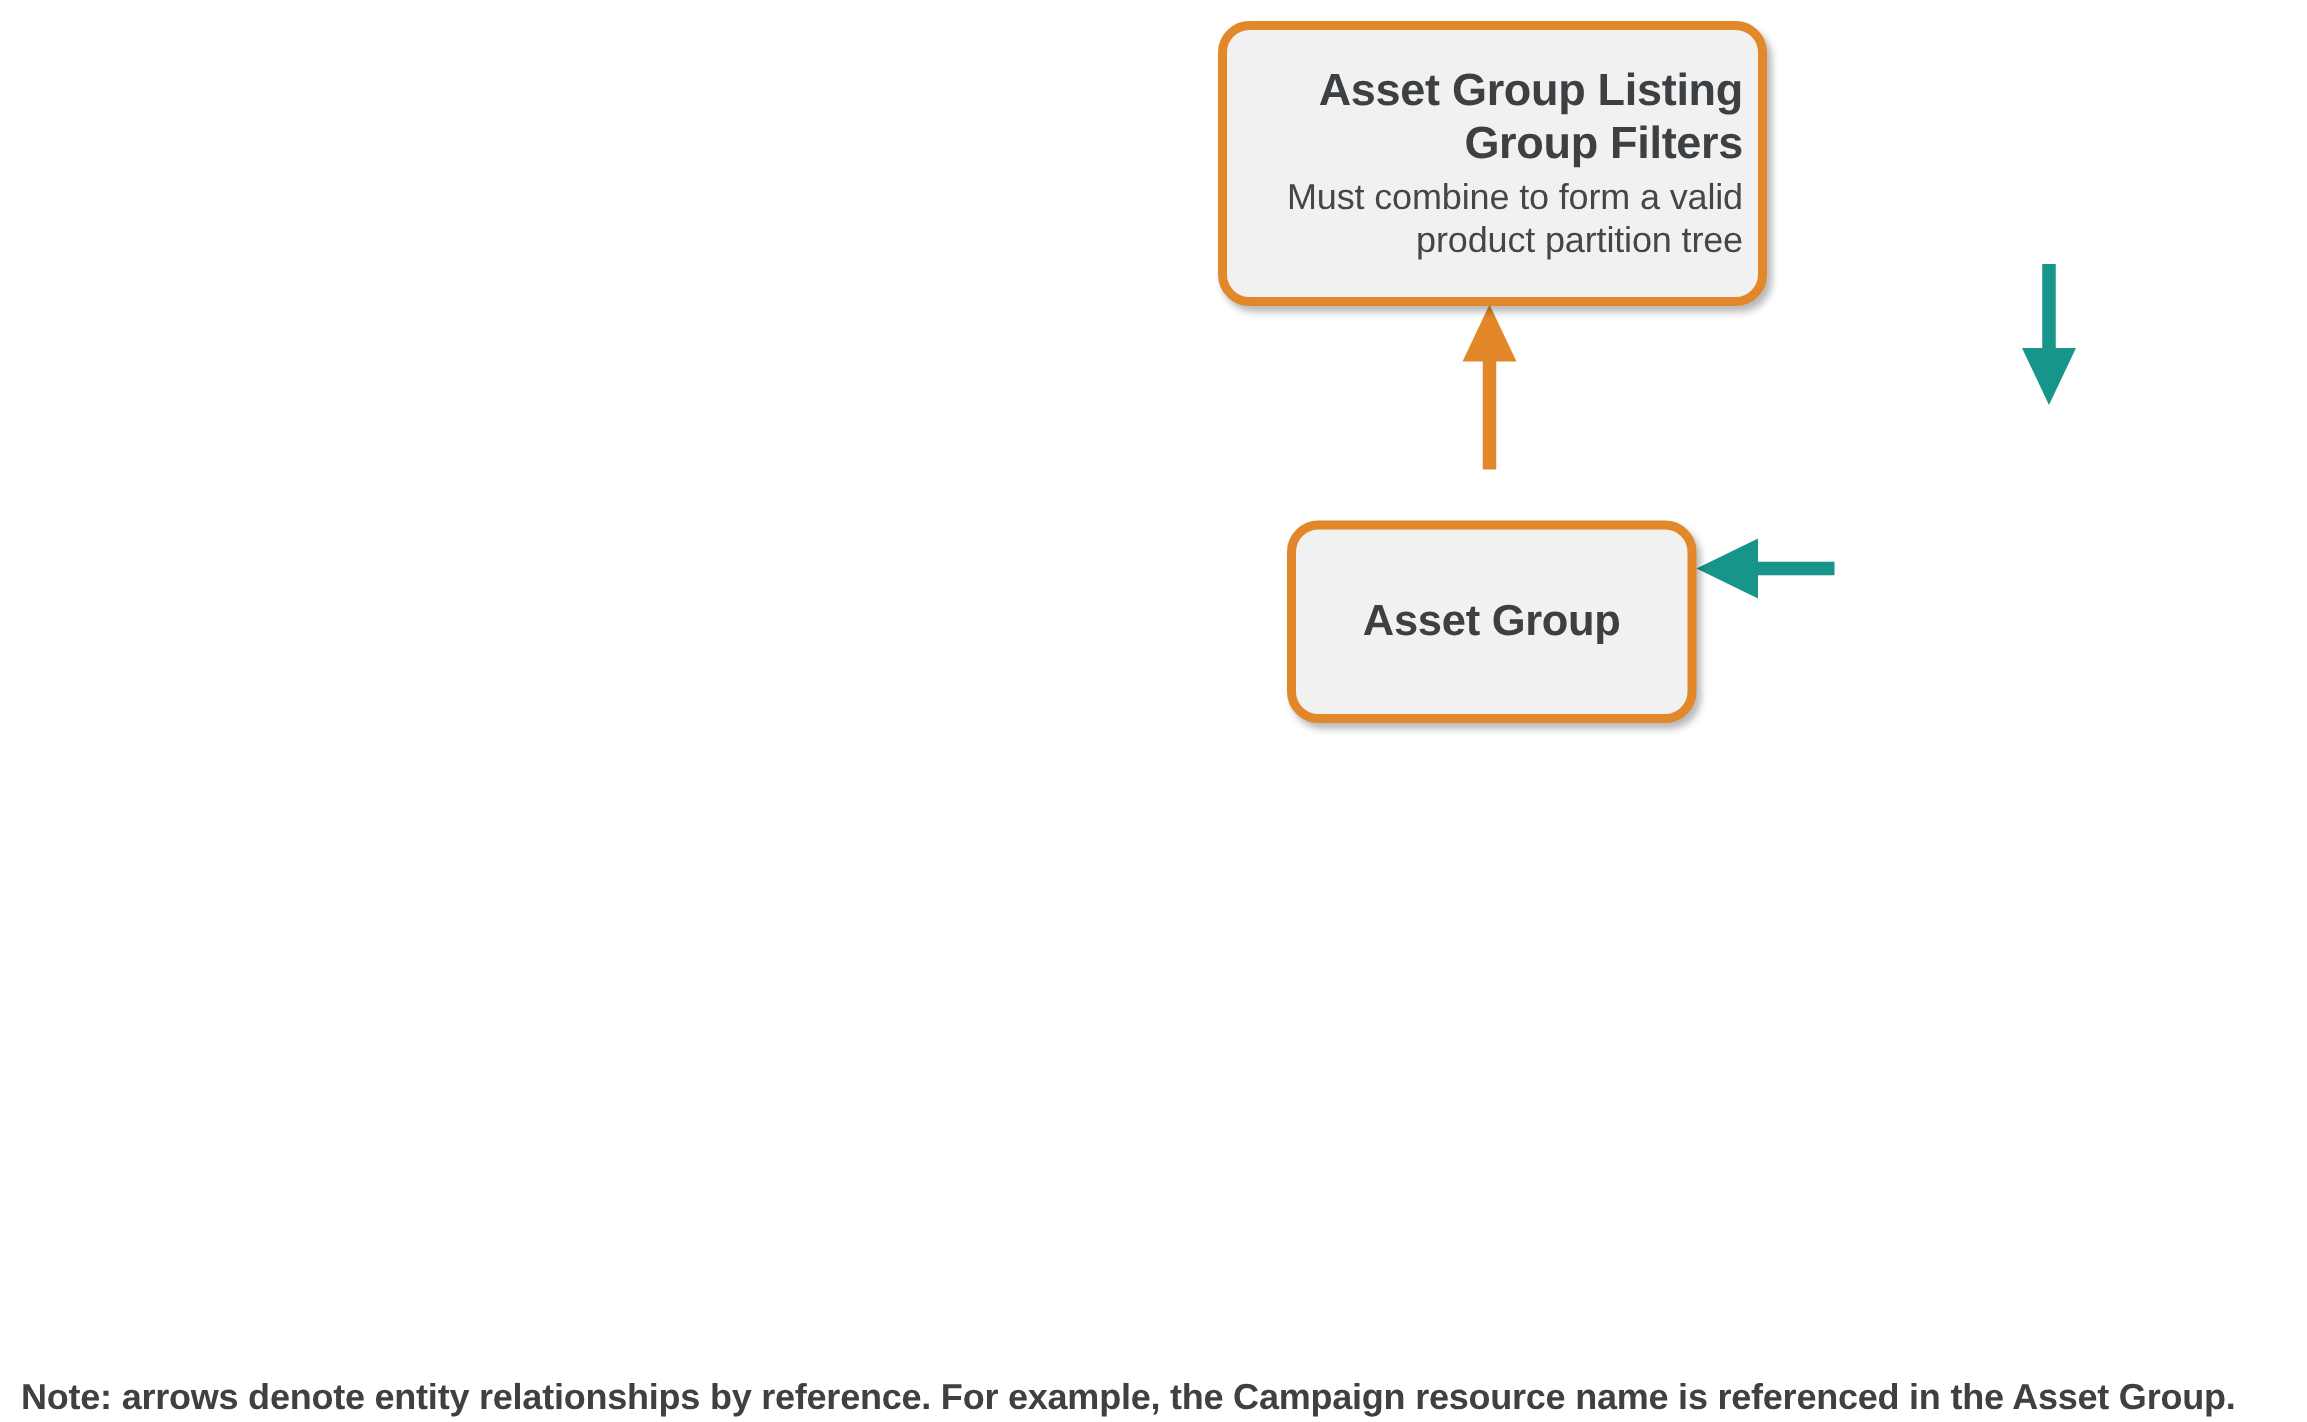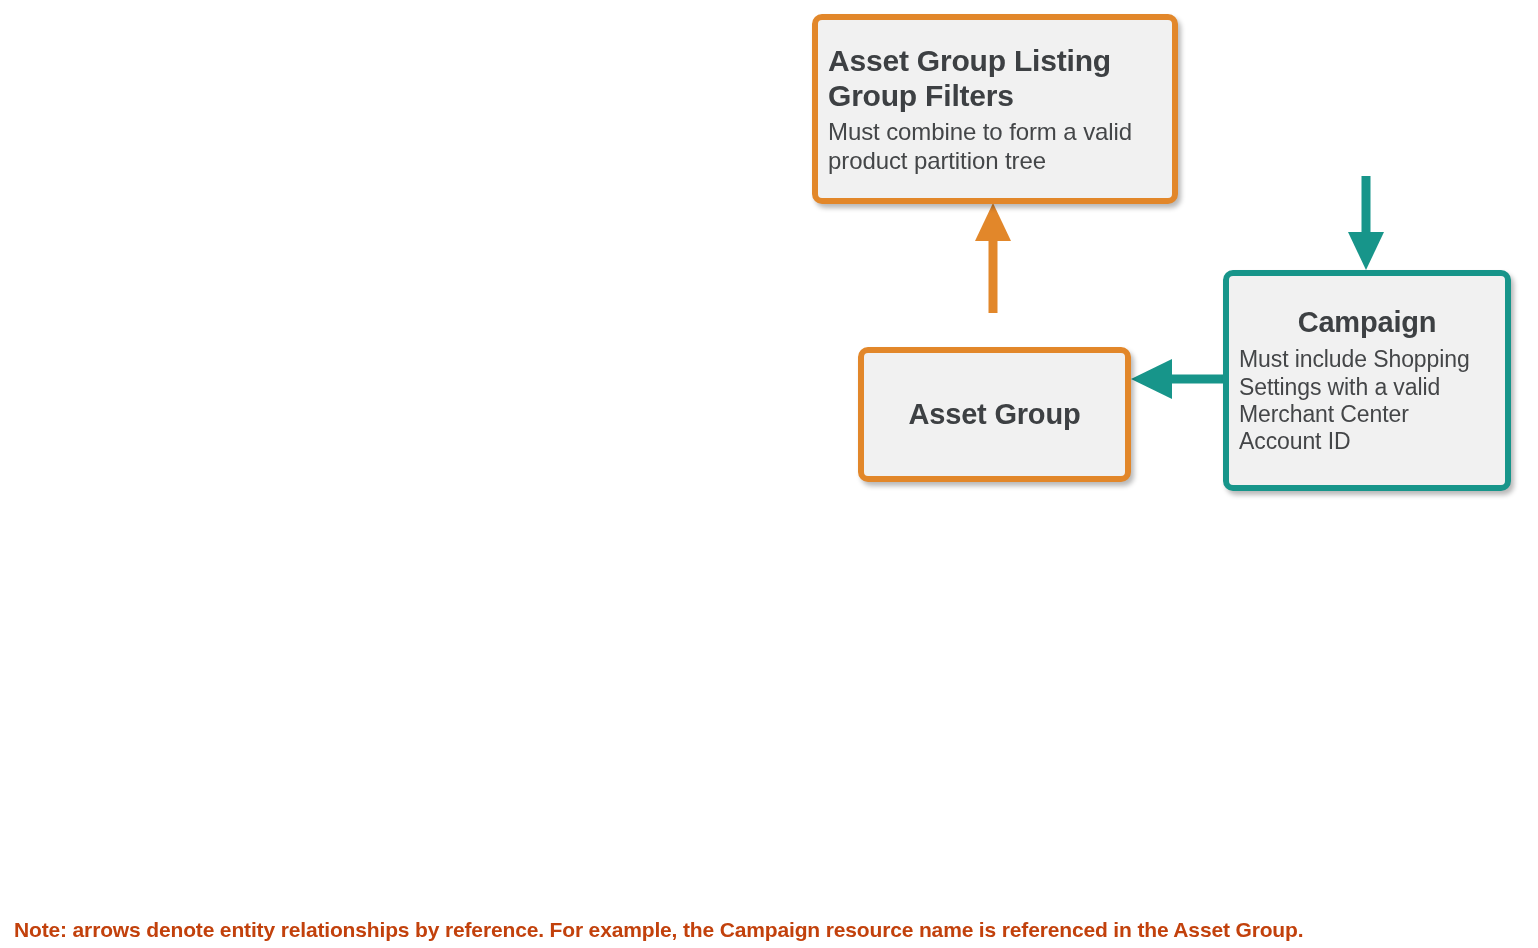--- a/index.html
+++ b/index.html
@@ -22,26 +22,26 @@
     width: 1538px;
     height: 948px;
   }
 
   .node {
     position: absolute;
     box-sizing: border-box;
     background: #f1f1f1;
     border-style: solid;
     border-width: 6px;
-    border-radius: 10px;
+    border-radius: 21px;
     display: flex;
     flex-direction: column;
     align-items: center;
     justify-content: center;
-    text-align: left;
+    text-align: right;
     box-shadow: 3px 4px 5px rgba(0,0,0,0.28);
     padding: 6px 10px;
   }
   .node.orange { border-color: #e2872a; }
   .node.teal   { border-color: #17958a; }
 
   .node-title {
     font-weight: bold;
     color: #3d4043;
     line-height: 1.18;
@@ -83,23 +83,23 @@
     left: 0; top: 0;
     width: 1538px; height: 948px;
     pointer-events: none;
   }
 
   
   #note {
     position: absolute;
     left: 14px;
     top: 918px;
-    font-size: 21px;
+    font-size: 24px;
     font-weight: bold;
-    color: #c2410c;
+    color: #404040;
     letter-spacing: -0.15px;
     white-space: nowrap;
   }
 </style>
 </head>
 <body>
 
 <div id="canvas">
 
   <svg id="edges" viewBox="0 0 1538 948" width="1538" height="948" xmlns="http://www.w3.org/2000/svg">
@@ -123,20 +123,16 @@
   <div class="node orange" id="node-aglgf">
     <div class="node-title">Asset Group Listing Group Filters</div>
     <div class="node-subtitle">Must combine to form a valid product partition tree</div>
   </div>
 
 
   <div class="node orange" id="node-asset-group">
     <div class="node-title">Asset Group</div>
   </div>
 
-  <div class="node teal" id="node-campaign">
-    <div class="node-title">Campaign</div>
-    <div class="node-subtitle">Must include Shopping Settings with a valid Merchant Center Account ID</div>
-  </div>
 
   <div id="note">Note: arrows denote entity relationships by reference. For example, the Campaign resource name is referenced in the Asset Group.</div>
 
 </div>
 
 </body></html>

